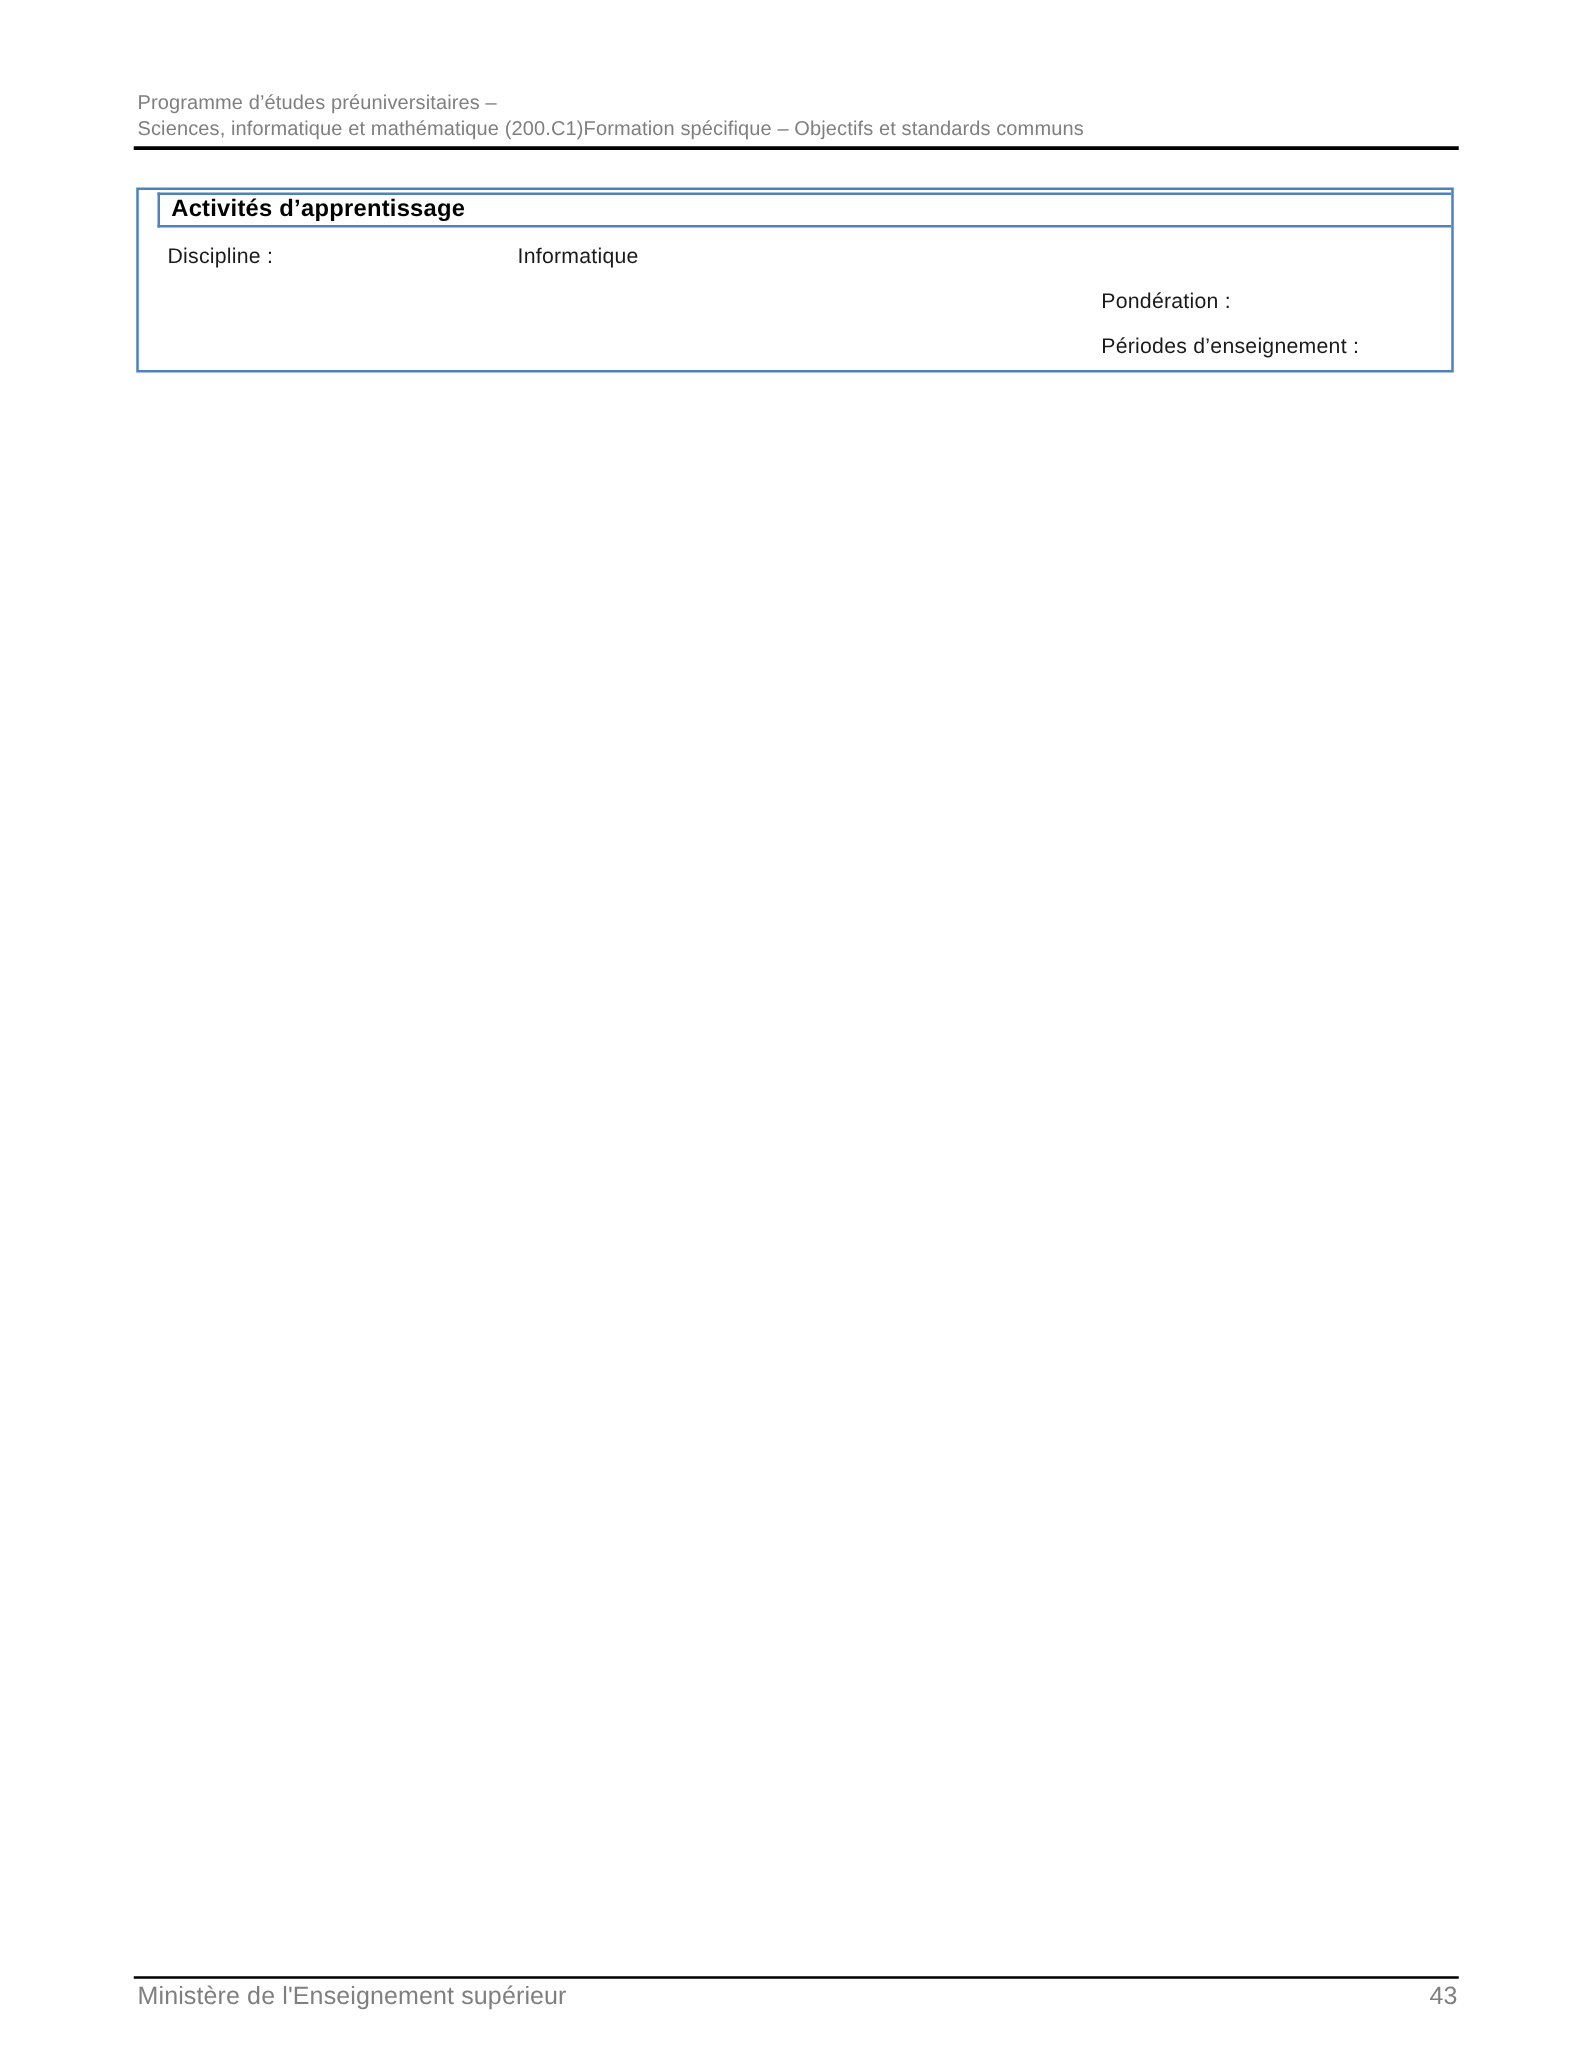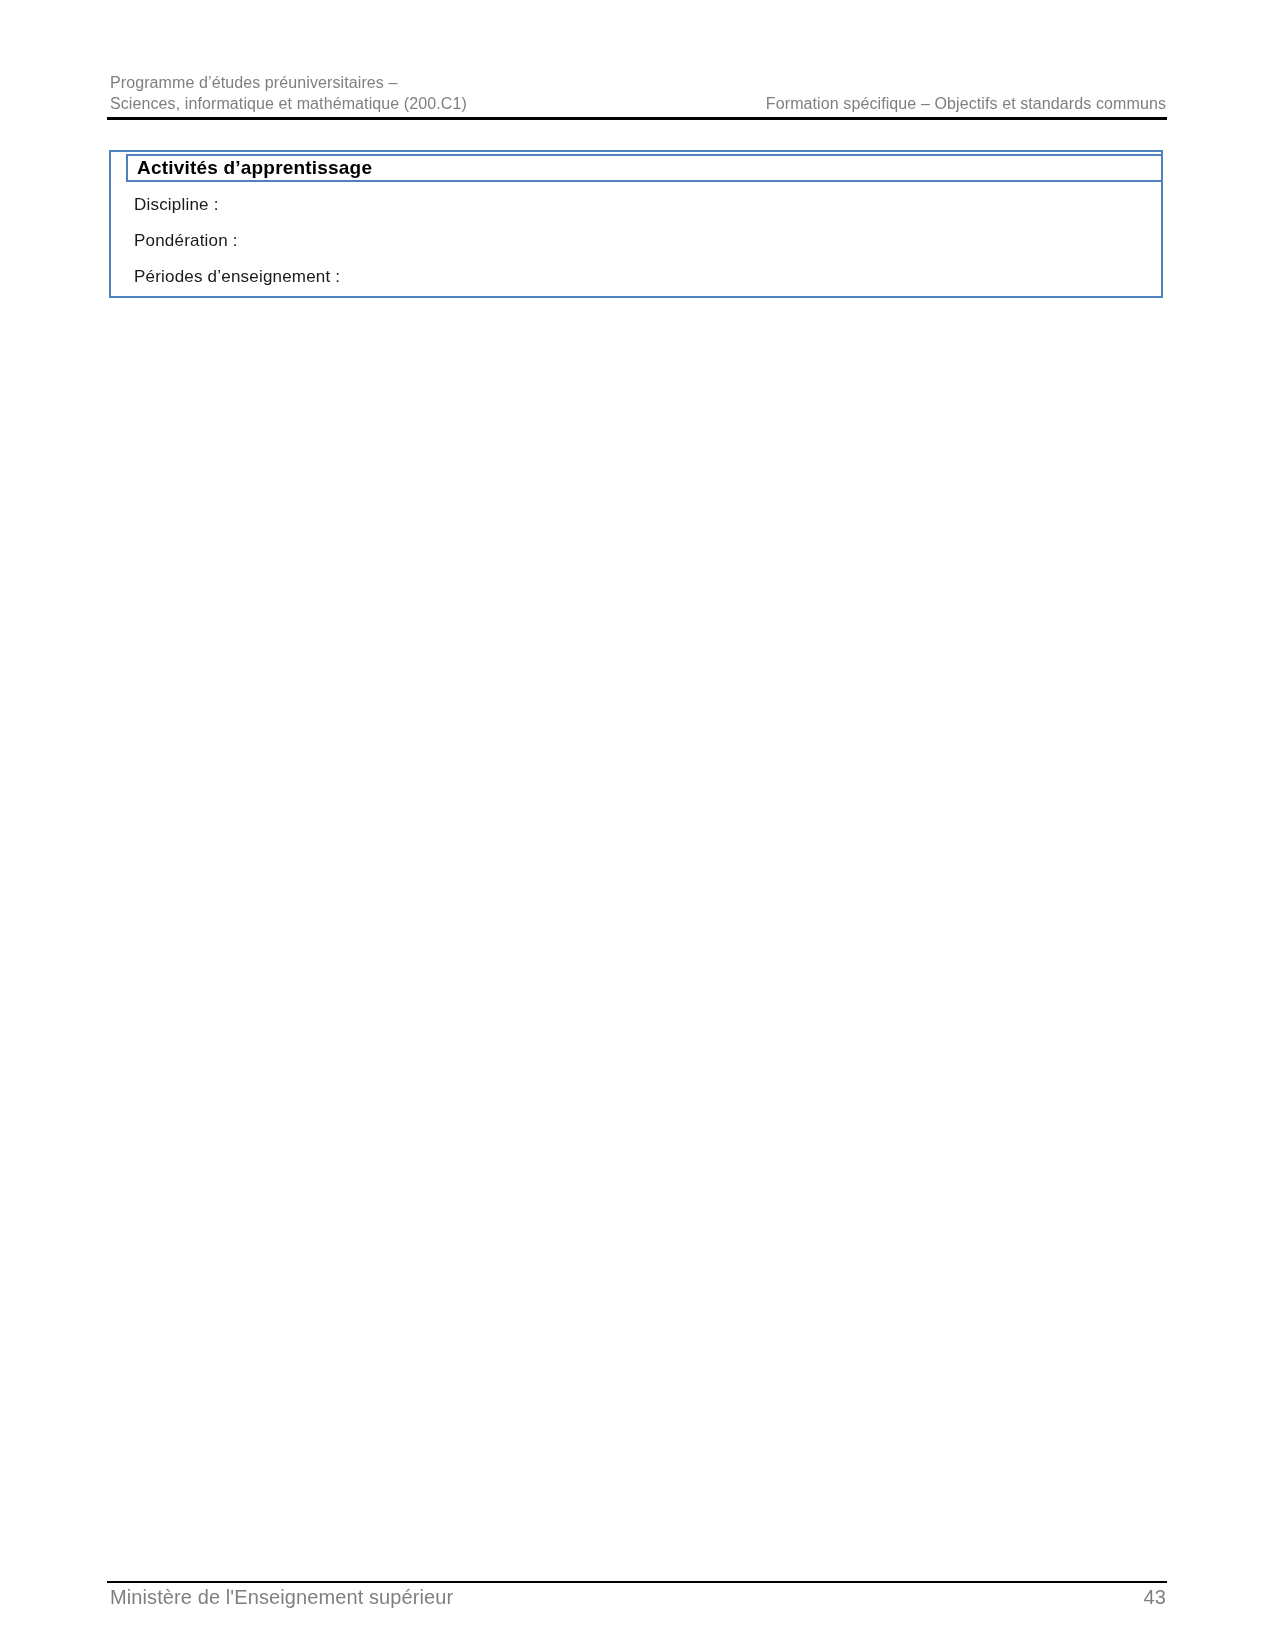--- a/index.html
+++ b/index.html
@@ -15,21 +15,20 @@
     overflow: hidden;
   }
 
   
   .header {
     position: absolute;
     left: 110px;
     top: 72px;
     width: 1056px;
     display: flex;
-    justify-content: space-between;
     align-items: flex-end;
     color: var(--text-gray, #7f7f7f);
     font-size: 16px;
     line-height: 21px;
     letter-spacing: 0.1px;
   }
   .header-rule {
     position: absolute;
     left: 107px;
     top: 117px;
@@ -63,20 +62,21 @@
     padding: 5px 0 1px 0;
   }
   .row {
     display: flex;
     align-items: center;
     height: 36px;
     padding-left: 11px;
     font-size: 17px;
     color: var(--text-black, #1a1a1a);
     letter-spacing: 0.2px;
+    justify-content: flex-end;
   }
   .row-label { width: 280px; flex: none; }
   .row-value { flex: 1; }
 
   
   .footer-rule {
     position: absolute;
     left: 107px;
     top: 1581px;
     width: 1060px;
@@ -114,20 +114,21 @@
     <div class="header-right">Formation spécifique – Objectifs et standards communs</div>
   </div>
   <div class="header-rule"></div>
 
   <div class="box">
     <div class="box-header">Activités d’apprentissage</div>
     <div class="box-body">
 
       <div class="row">
         <span class="row-label">Discipline :</span>
+        <span class="row-value">Informatique</span>
       </div>
 
       <div class="row">
         <span class="row-label">Pondération :</span>
       </div>
 
 
       <div class="row">
         <span class="row-label">Périodes d’enseignement :</span>
       </div>

